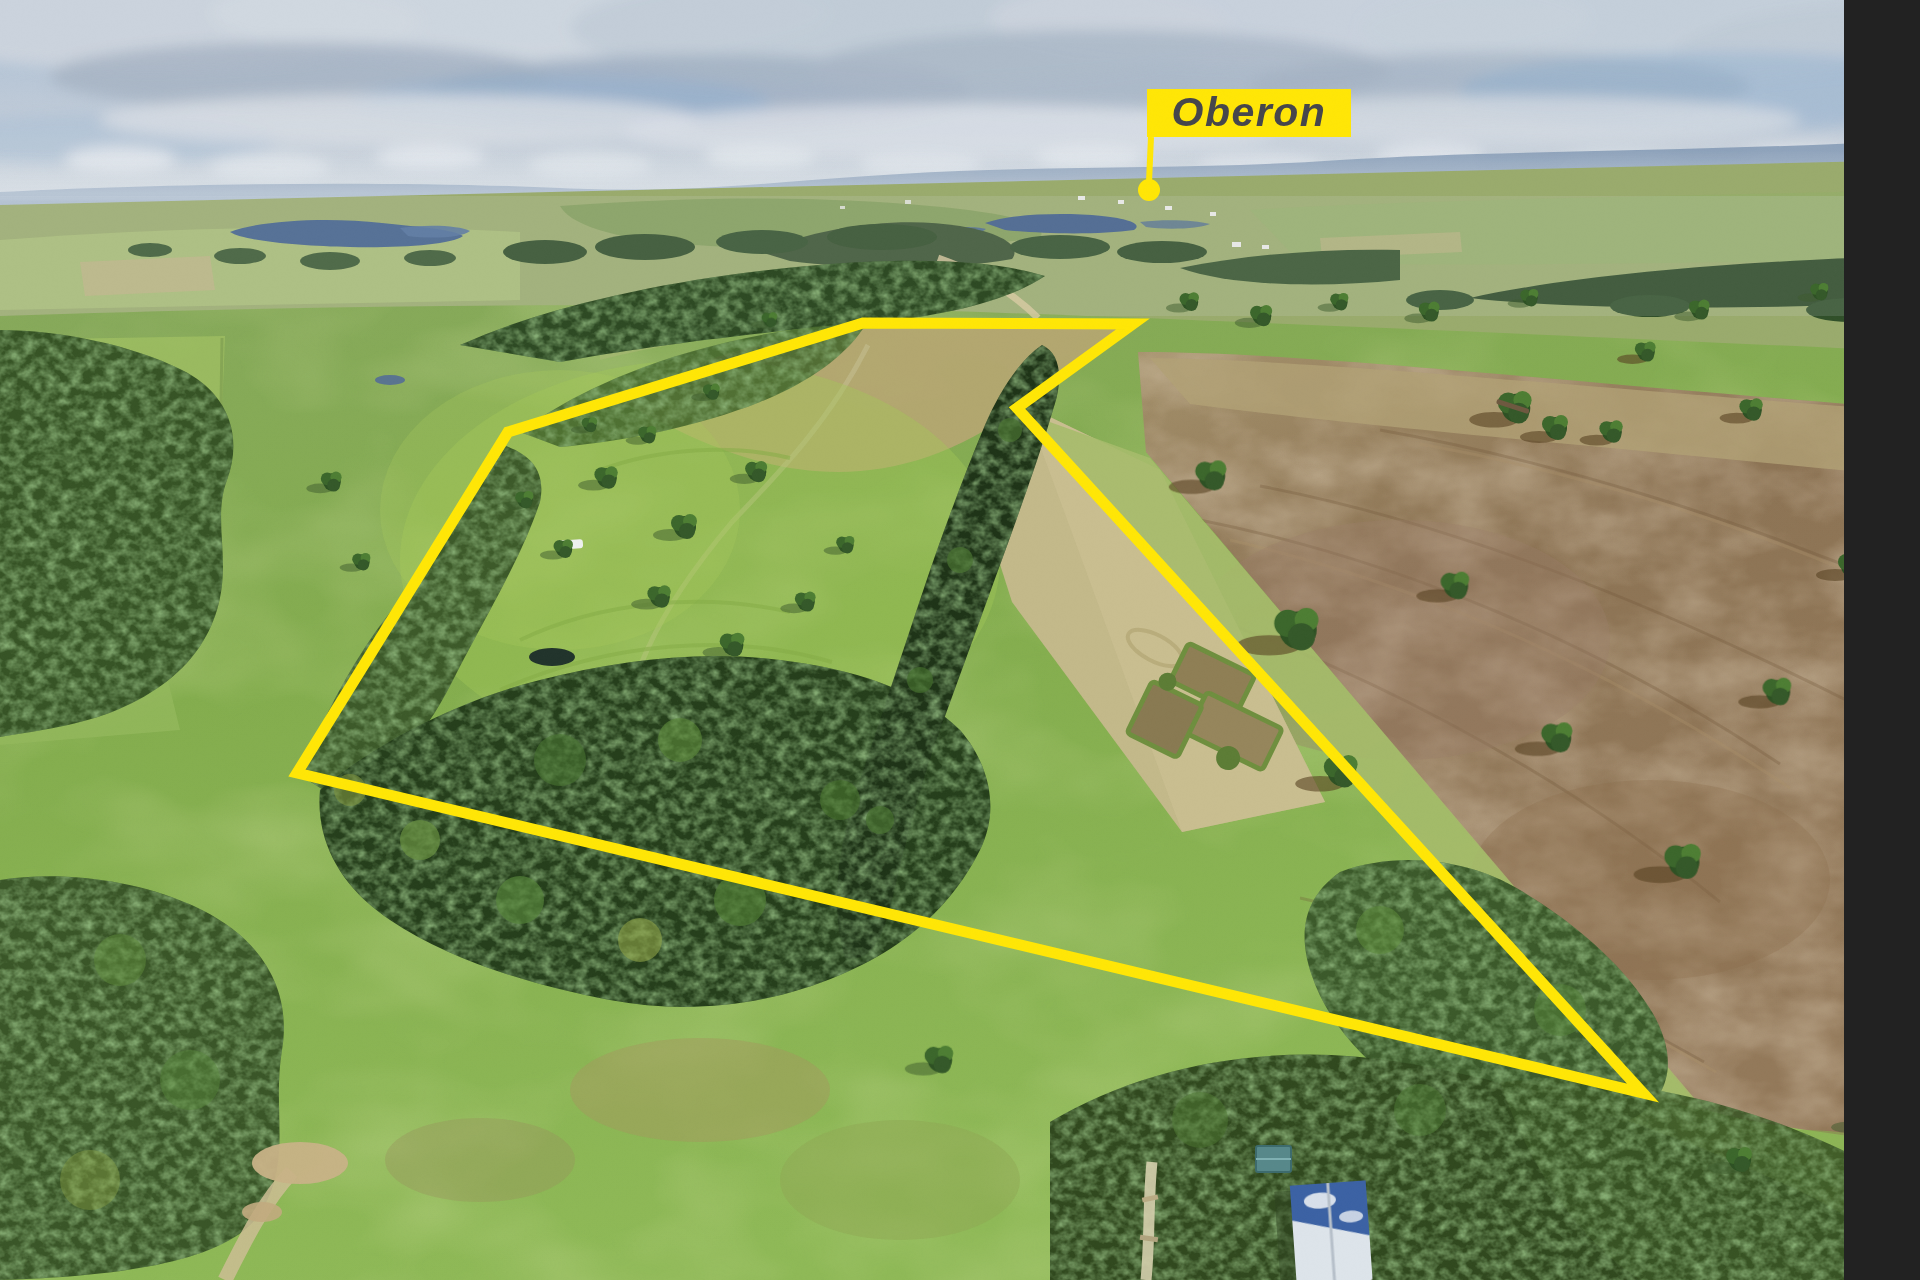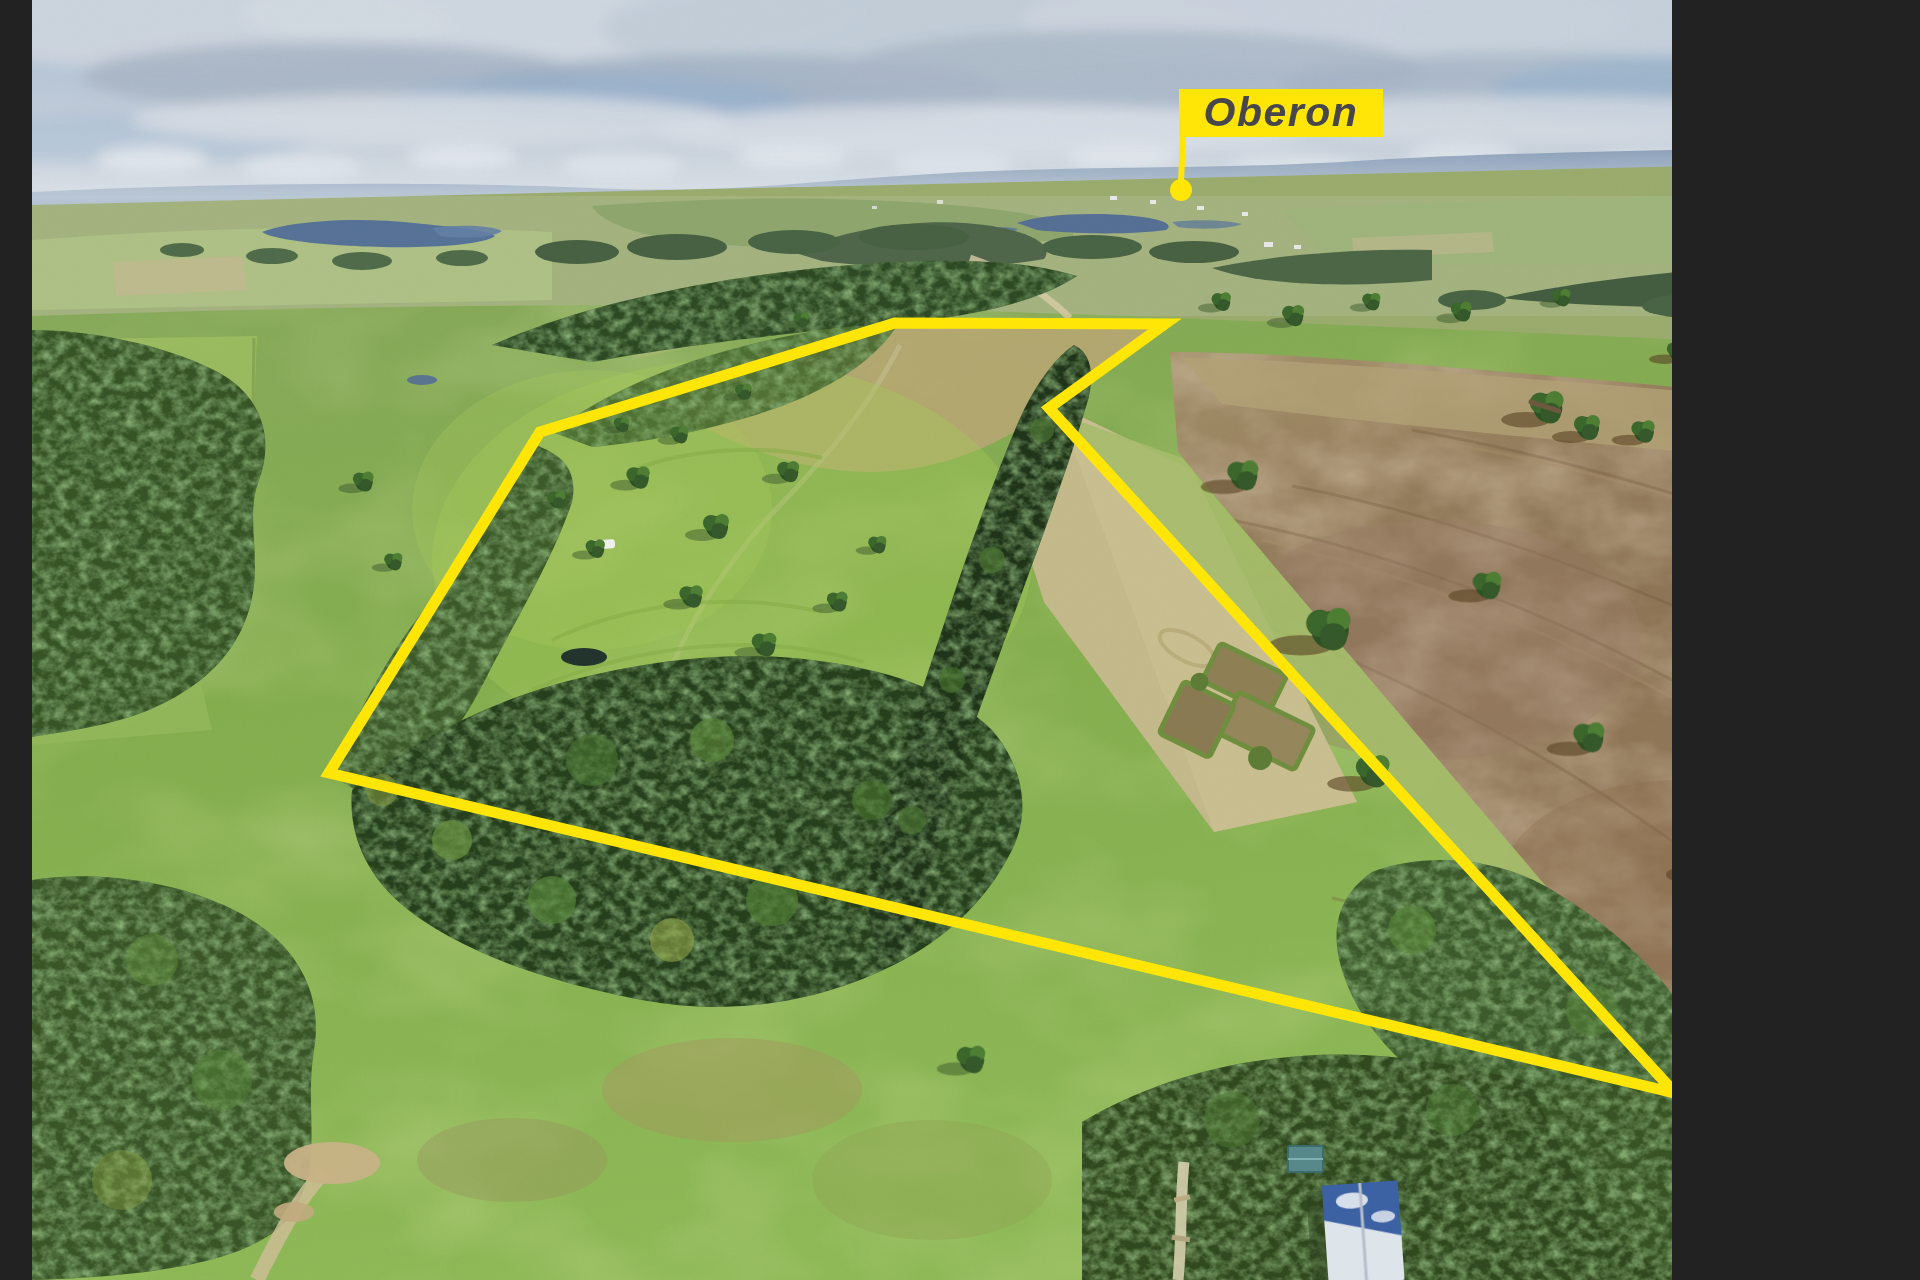--- a/index.html
+++ b/index.html
@@ -1,17 +1,17 @@
 <!DOCTYPE html>
 <html><head>
 <meta charset="utf-8">
 <style>
   html,body{margin:0;padding:0;background:#222;}
-  .stage{position:relative;width:1640px;height:1280px;overflow:hidden;
-         font-family:"Liberation Sans",sans-serif;margin-left:32px;}
+  .stage{position:relative;width:1844px;height:1280px;overflow:hidden;
+         font-family:"Liberation Sans",sans-serif;}
   svg{display:block;width:1920px;height:1280px;}
   .label-text{font-family:"Liberation Sans",sans-serif;font-weight:700;font-style:italic;
               font-size:41px;letter-spacing:1.5px;}
 </style>
 </head>
 <body>
 
 <div class="stage">
 <svg viewBox="0 0 1920 1280" xmlns="http://www.w3.org/2000/svg">
   <defs>

